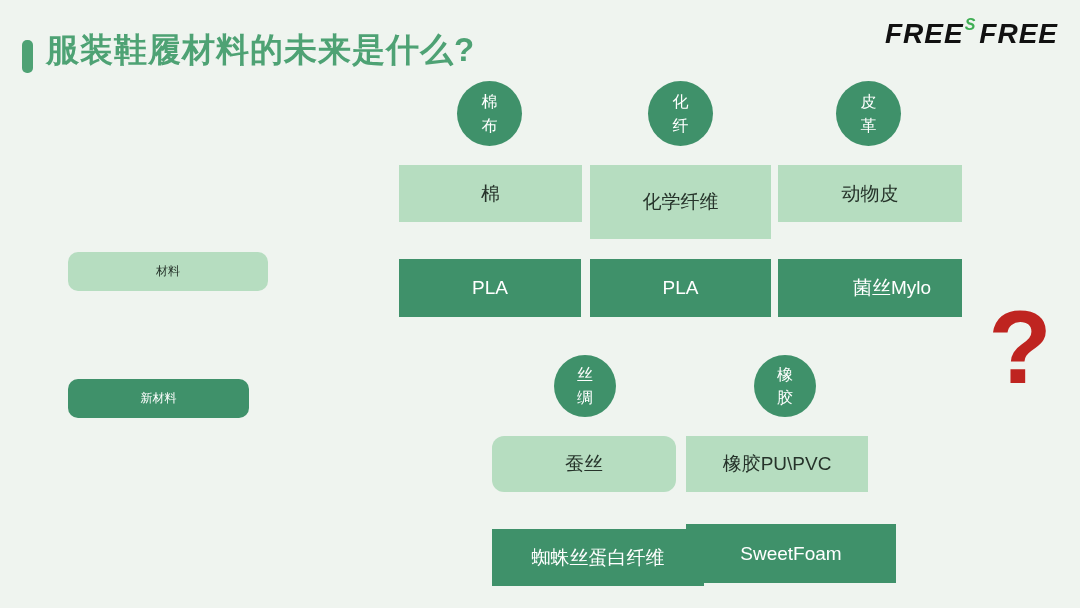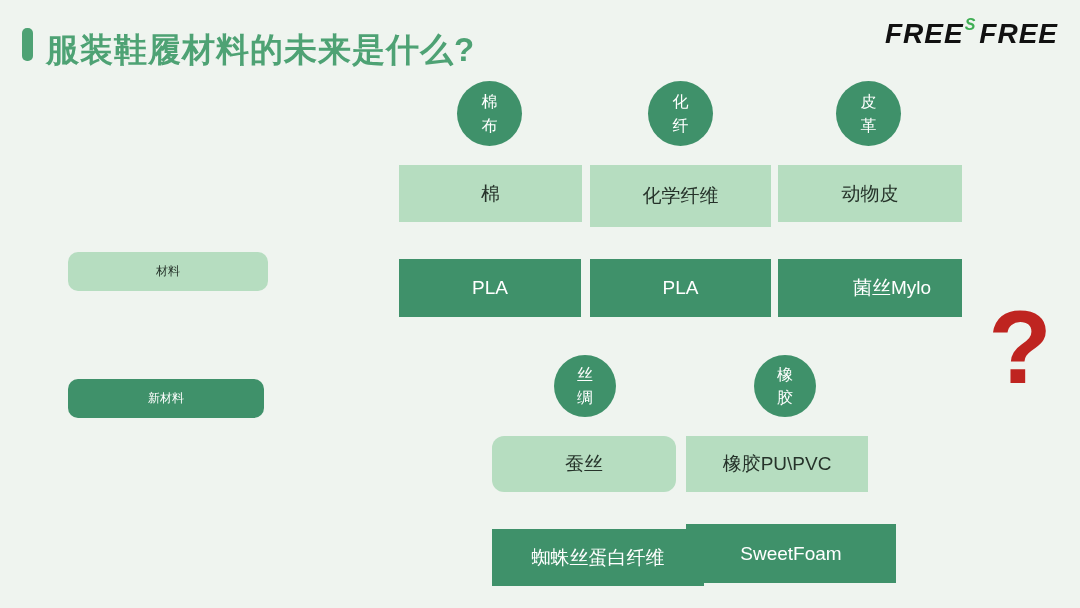--- a/index.html
+++ b/index.html
@@ -14,21 +14,21 @@
   }
   *{box-sizing:border-box;margin:0;padding:0;}
   html,body{width:1080px;height:608px;}
   body{
     position:relative;
     background:var(--background);
     font-family:"Liberation Sans","DejaVu Sans",sans-serif;
     overflow:hidden;
   }
   
-  .title-wrap{position:absolute;left:22px;top:28px;display:flex;align-items:flex-start;gap:13px;}
+  .title-wrap{position:absolute;left:22px;top:28px;display:flex;align-items:flex-end;gap:13px;}
   .title-bar{width:11px;height:33px;background:var(--title-green);border-radius:5px;}
   .title-text{font-size:33px;font-weight:bold;color:var(--title-green);letter-spacing:1px;}
   
   .logo{position:absolute;right:22px;top:18px;font-style:italic;font-weight:bold;
         font-size:28px;color:var(--logo-black);letter-spacing:1px;}
   .logo .sup{color:var(--logo-s-green);font-size:16px;position:relative;top:-13px;margin:0 3px 0 1px;}
   
   .circle{position:absolute;border-radius:50%;background:var(--dark-green);color:#fff;
           display:flex;flex-direction:column;align-items:center;justify-content:center;
           font-size:16px;line-height:1.45;font-weight:normal;}
@@ -48,37 +48,37 @@
 <body>
 
 <div class="title-wrap">
   <div class="title-bar"></div>
   <div class="title-text">服装鞋履材料的未来是什么?</div>
 </div>
 
 <div class="logo"><span>FREE</span><span class="sup">S</span><span>FREE</span></div>
 
 <div class="box light legend" style="left:68px;top:252px;width:200px;height:39px;">材料</div>
-<div class="box dark legend" style="left:68px;top:379px;width:196px;height:39px;">新材料</div>
+<div class="box dark legend" style="left:68px;top:379px;width:181px;height:39px;">新材料</div>
 
 <div class="circle c-big" style="left:457px;top:81px;">
   <span>棉</span>
   <span>布</span>
 </div>
 <div class="circle c-big" style="left:648px;top:81px;">
   <span>化</span>
   <span>纤</span>
 </div>
 <div class="circle c-big" style="left:836px;top:81px;">
   <span>皮</span>
   <span>革</span>
 </div>
 
 <div class="box light" style="left:399px;top:165px;width:183px;height:57px;">棉</div>
-<div class="box light" style="left:590px;top:165px;width:181px;height:62px;font-family:Liberation Mono, monospace;">化学纤维</div>
+<div class="box light" style="left:590px;top:165px;width:181px;height:74px;font-family:Liberation Mono, monospace;">化学纤维</div>
 <div class="box light" style="left:778px;top:165px;width:184px;height:57px;">动物皮</div>
 
 <div class="box dark" style="left:399px;top:259px;width:182px;height:58px;">PLA</div>
 <div class="box dark" style="left:590px;top:259px;width:181px;height:58px;">PLA</div>
 <div class="box dark" style="left:778px;top:259px;width:184px;height:58px;padding-left:44px;">菌丝Mylo</div>
 
 <div class="circle c-mid" style="left:554px;top:355px;">
   <span>丝</span>
   <span>绸</span>
 </div>

